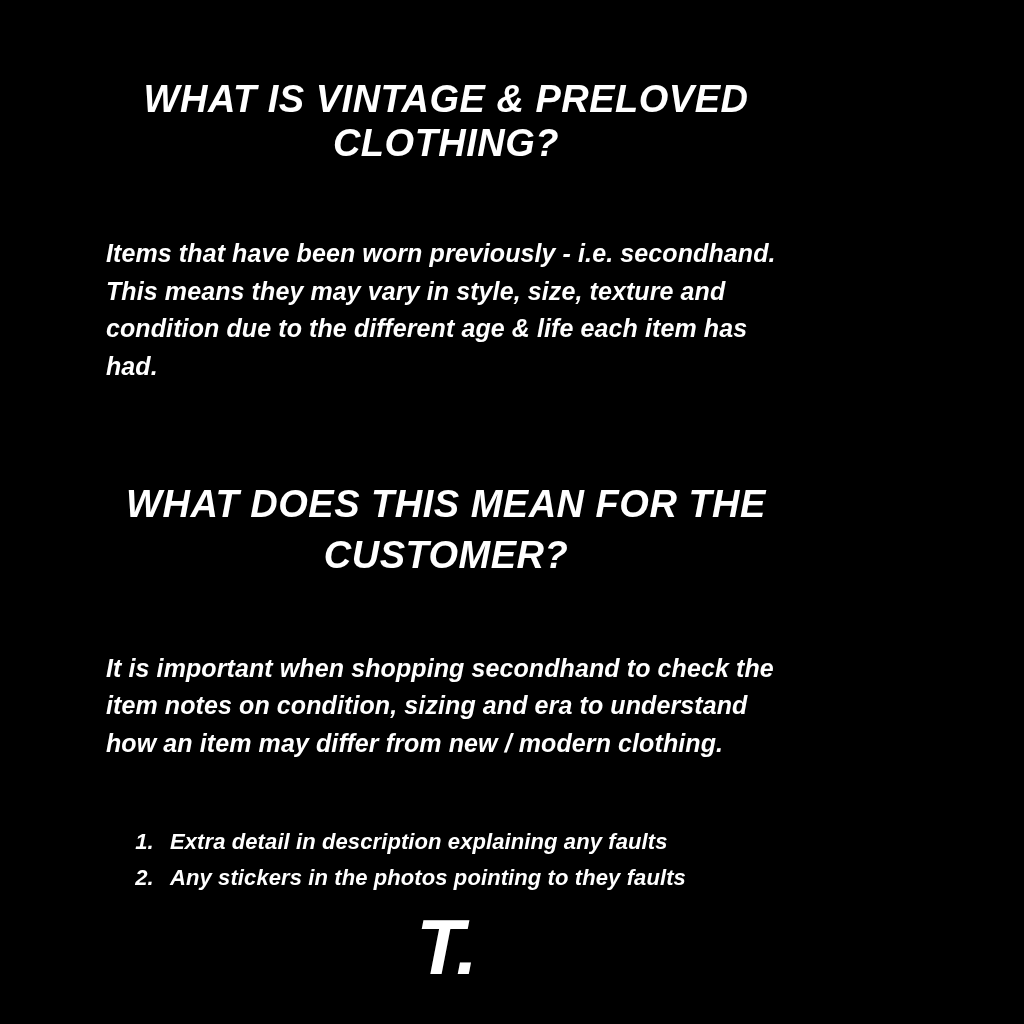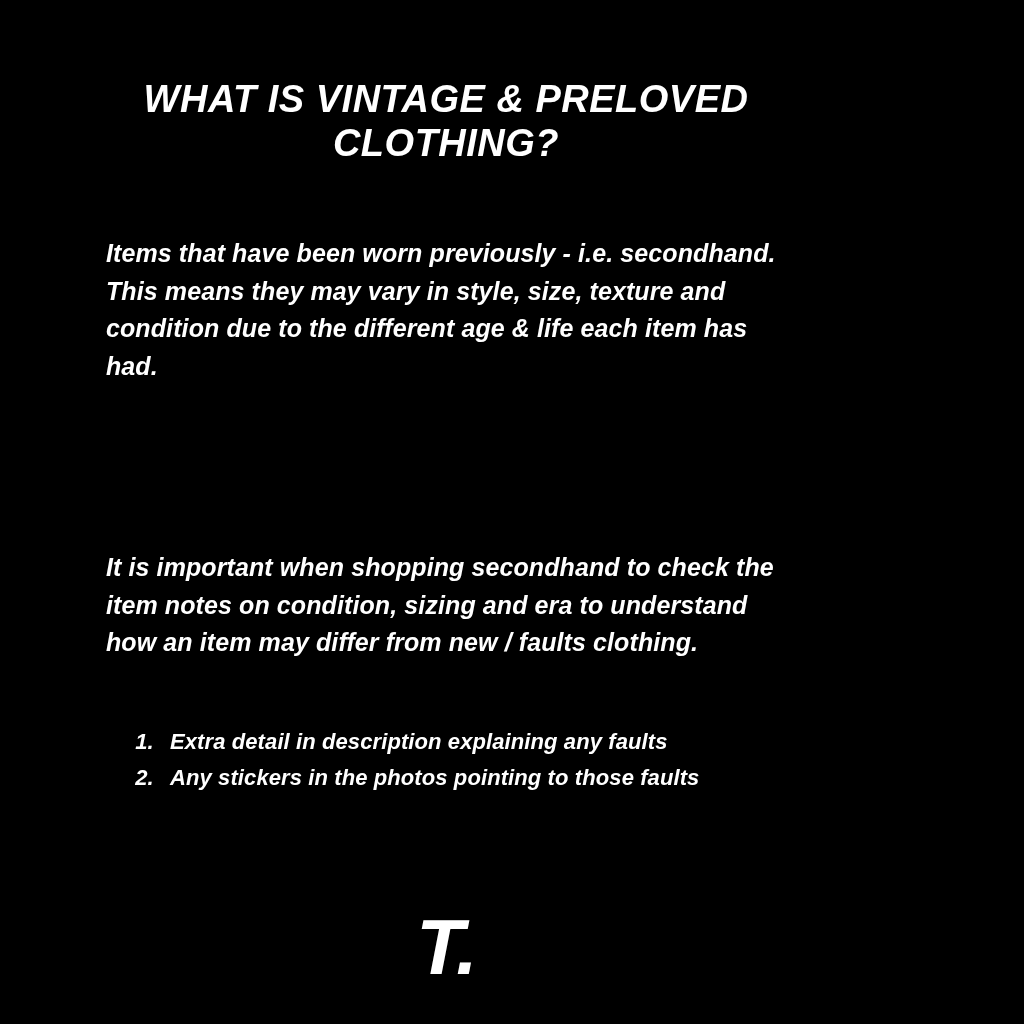--- a/index.html
+++ b/index.html
@@ -85,28 +85,29 @@
 <div class="page">
 
   <h1 class="headline headline-1">WHAT IS VINTAGE &amp; PRELOVED CLOTHING?</h1>
 
   <div class="gap-a"></div>
 
   <p class="body-block">Items that have been worn previously - i.e. secondhand. This means they may vary in style, size, texture and condition due to the different age &amp; life each item has had.</p>
 
   <div class="gap-b"></div>
 
+  <h2 class="headline headline-2">WHAT DOES THIS MEAN FOR THE CUSTOMER?</h2>
 
   <div class="gap-c"></div>
 
-  <p class="body-block">It is important when shopping secondhand to check the item notes on condition, sizing and era to understand how an item may differ from new / faults clothing.</p>
+  <p class="body-block">It is important when shopping secondhand to check the item notes on condition, sizing and era to understand how an item may differ from new / modern clothing.</p>
 
   <div class="gap-d"></div>
 
 
   <ol class="list">
     <li>Extra detail in description explaining any faults</li>
-    <li>Any stickers in the photos pointing to those faults</li>
+    <li>Any stickers in the photos pointing to they faults</li>
   </ol>
 
   <div class="logo">T.</div>
 
 </div>
 
 </body></html>

